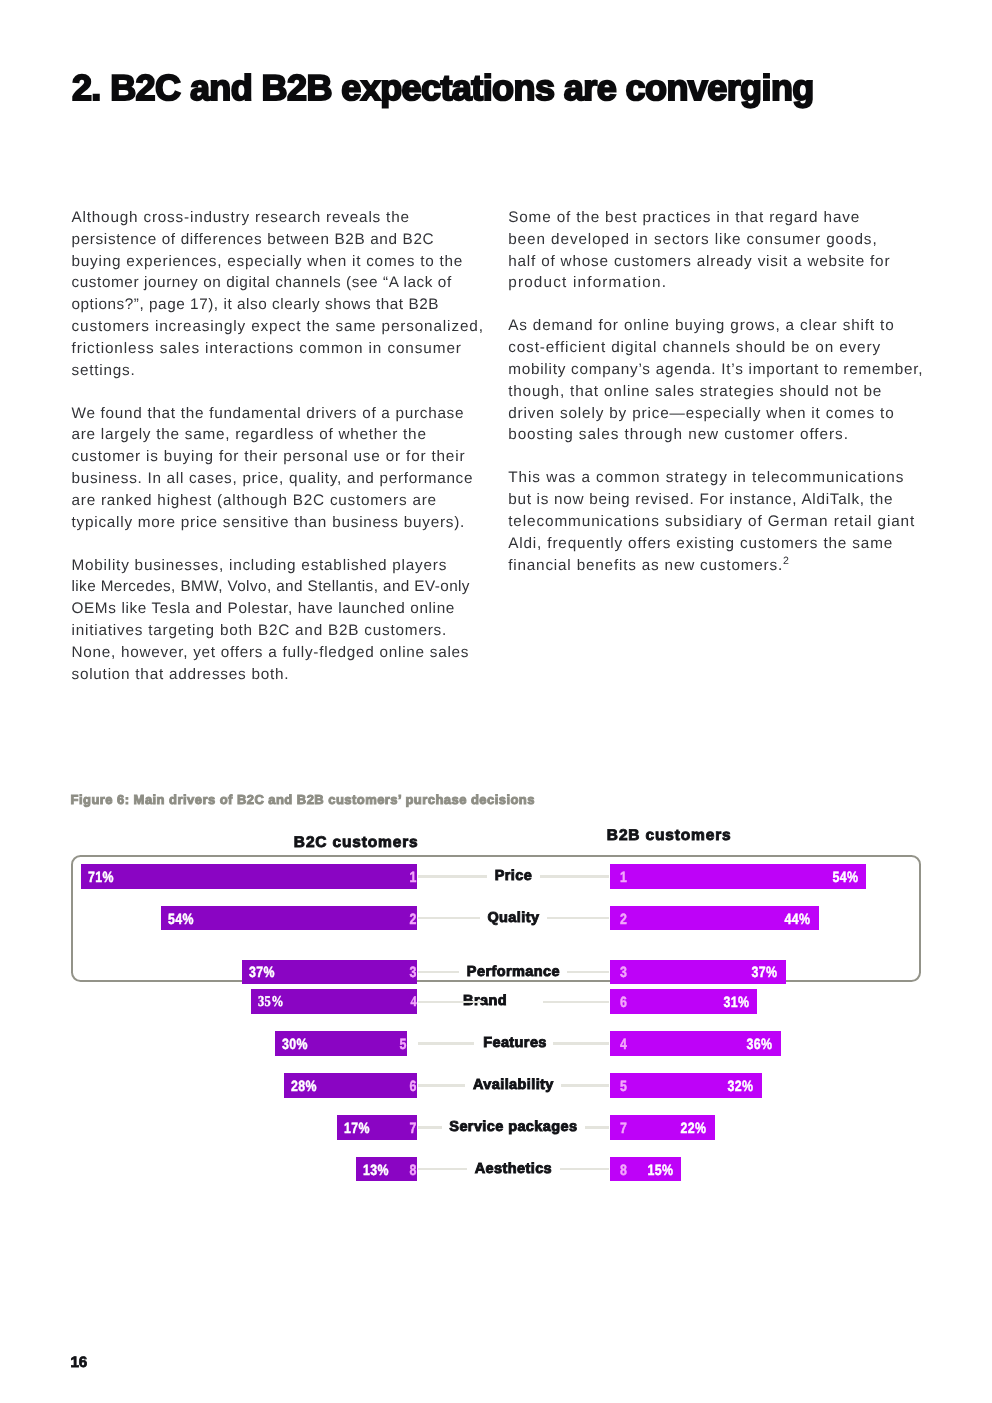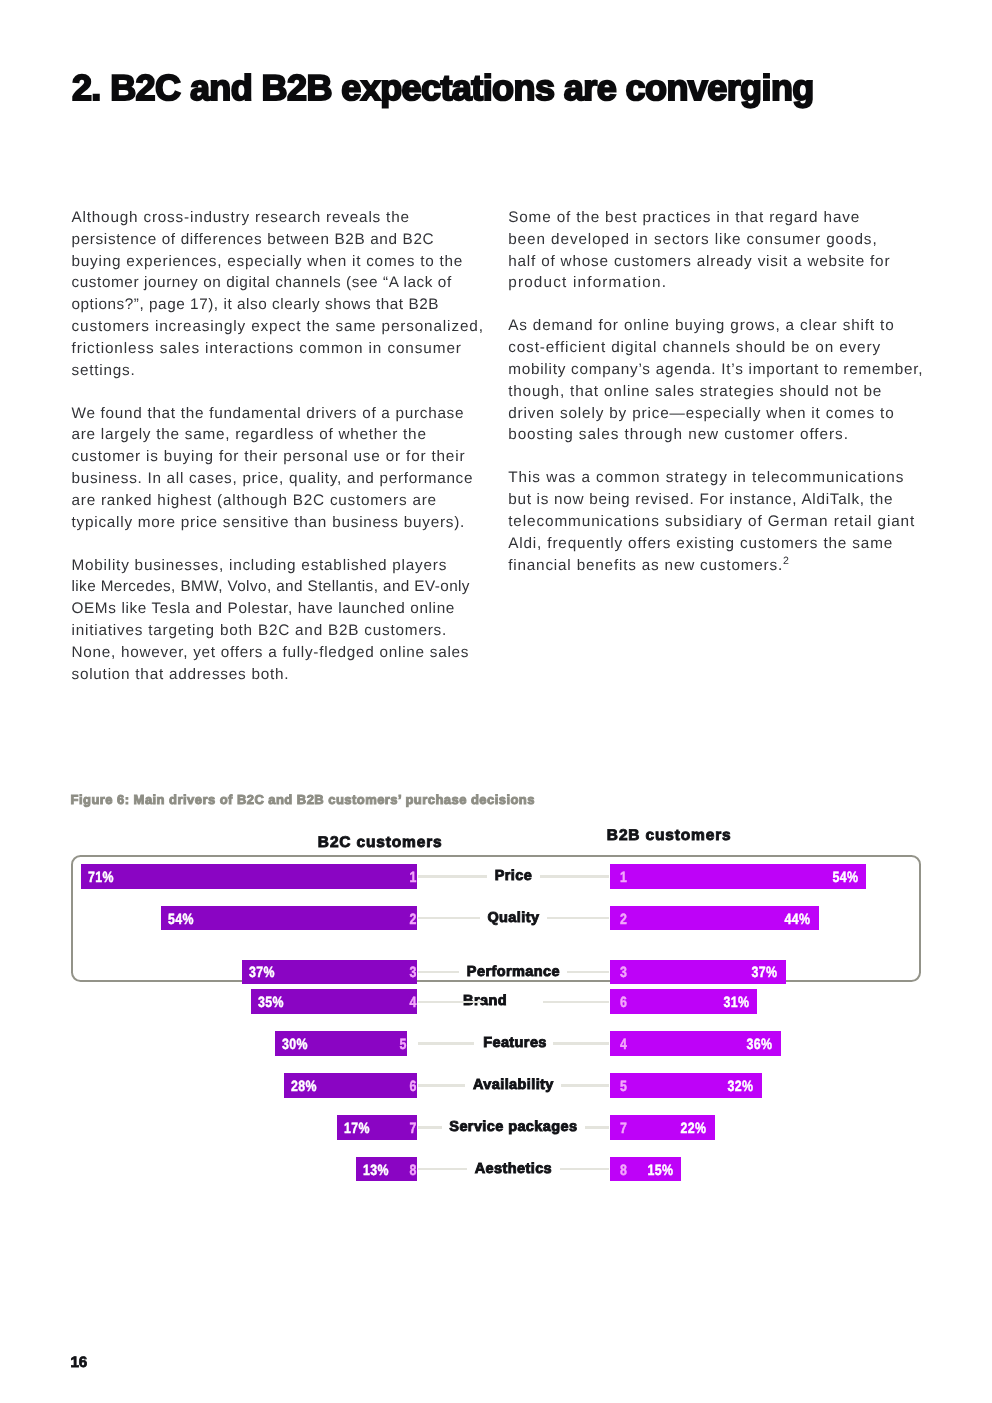--- a/index.html
+++ b/index.html
@@ -37,21 +37,21 @@
     position:absolute; left:70.6px; top:792.1px;
     font-size:13px; font-weight:700; color:#8e8e85; letter-spacing:0.45px;
     white-space:nowrap; -webkit-text-stroke:0.95px #8e8e85;
   }
   .chart { position:absolute; left:0; top:0; width:992px; height:1403px; }
   .col-head {
     position:absolute; font-size:15.5px; font-weight:700; color:#111216;
     transform:translateX(-50%); white-space:nowrap; letter-spacing:0.84px;
     -webkit-text-stroke:0.9px #111216;
   }
-  .hl { left:356.2px; top:834px;margin-left:24px; }
+  .hl { left:356.2px; top:834px; }
   .hr { left:669.2px; top:827.3px; }
 
   .roundbox {
     position:absolute; left:70.6px; top:854.9px; width:850.2px; height:126.9px;
     border:2.2px solid #939389; border-radius:9.5px;
   }
 
   .row { position:absolute; height:24.7px; }
   .bar { position:absolute; top:0; height:24.7px; display:flex; align-items:center;
          justify-content:space-between; }
@@ -136,21 +136,21 @@
         </div>
         <div class="bar bar-r" style="left: 610.2px; width: 175.454px; background: rgb(190, 2, 248);">
           <span class="rank">3</span>
           <span class="pct">37%</span>
         </div>
         <div class="lbl" style="left: 513.4px;">Performance</div>
         <div class="conn" style="top: 11.3px; left: 418.4px; width: 40.9594px;"></div>
         <div class="conn" style="top: 11.3px; left: 567.422px; width: 41.5781px;"></div>
       </div>
       <div class="row" style="top: 989.36px; left: 0px; width: 992px;">
-        <div class="bar bar-l" style="left: 251.23px; width: 165.97px; background: rgb(138, 5, 195);">
+        <div class="bar bar-l" style="left: 251.23px; width: 165.97px; background: rgb(138, 5, 195); font-family: Liberation Serif, serif;">
           <span class="pct">35%</span>
           <span class="rank">4</span>
         </div>
         <div class="bar bar-r" style="left: 610.2px; width: 147.002px; background: rgb(190, 2, 248);">
           <span class="rank">6</span>
           <span class="pct">31%</span>
         </div>
         <div class="lbl" style="left: 485px;">Brand</div>
         <div class="conn" style="top: 11.3px; left: 418.4px; width: 65.5375px;"></div>
         <div class="conn" style="top: 11.3px; left: 542.844px; width: 66.1562px;"></div>

